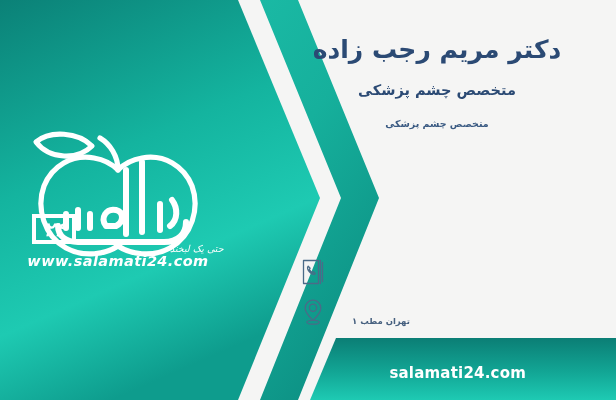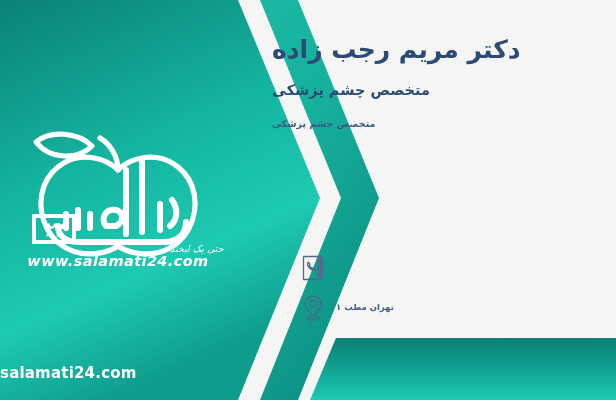--- a/index.html
+++ b/index.html
@@ -35,21 +35,21 @@
     font-style: italic;
   }
   #logo-block svg { display: block; width: 100%; height: 100%; }
 
   
   #info-col {
     position: absolute;
     right: 14px;
     top: 34px;
     width: 330px;
-    text-align: left;
+    text-align: center;
     direction: rtl;
   }
   #doctor-name {
     font-size: 25px;
     font-weight: bold;
     color: #2b4a74;
     letter-spacing: 0px;
     line-height: 1.25;
     white-space: nowrap;
   }
@@ -72,23 +72,23 @@
   #contact-col {
     position: absolute;
     right: 18px;
     top: 248px;
     width: 300px;
     direction: rtl;
   }
   .contact-row {
     display: flex;
     flex-direction: row-reverse;
-    align-items: center;
+    align-items: flex-end;
     justify-content: flex-start;
-    gap: 8px;
+    gap: 24px;
     height: 40px;
   }
   .contact-row .ic {
     width: 30px;
     height: 32px;
     flex: 0 0 auto;
     display: flex;
     align-items: center;
     justify-content: center;
   }
@@ -106,21 +106,21 @@
     position: absolute;
     left: 0; right: 0; bottom: 0;
     height: 62px;
     pointer-events: none;
   }
   #bottom-bar svg { display: block; width: 616px; height: 62px; }
   #site-url {
     position: absolute;
     left: 0; right: 0;
     bottom: 18px;
-    text-align: left;
+    text-align: right;
     padding-right: 90px;
     font-size: 15px;
     font-weight: bold;
     color: #ffffff;
     letter-spacing: .2px;
     direction: ltr;
   }
 </style>
 </head>
 <body>

